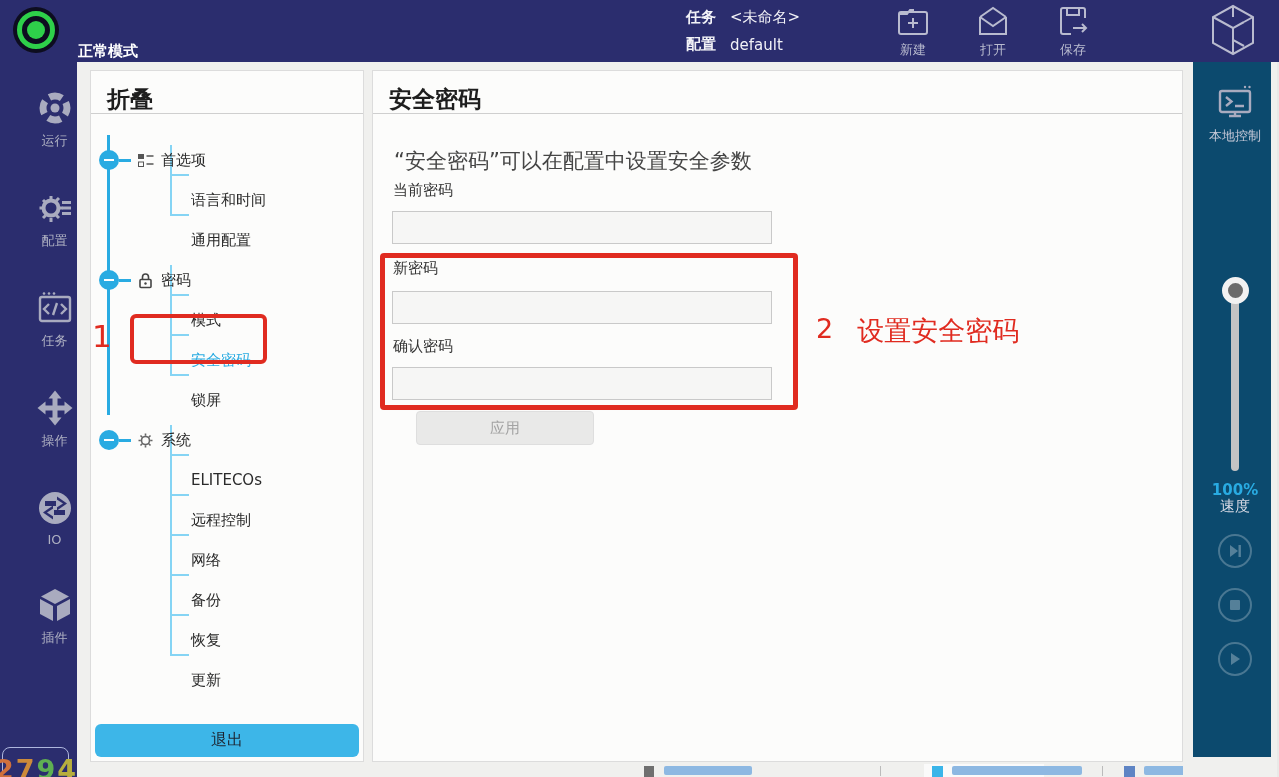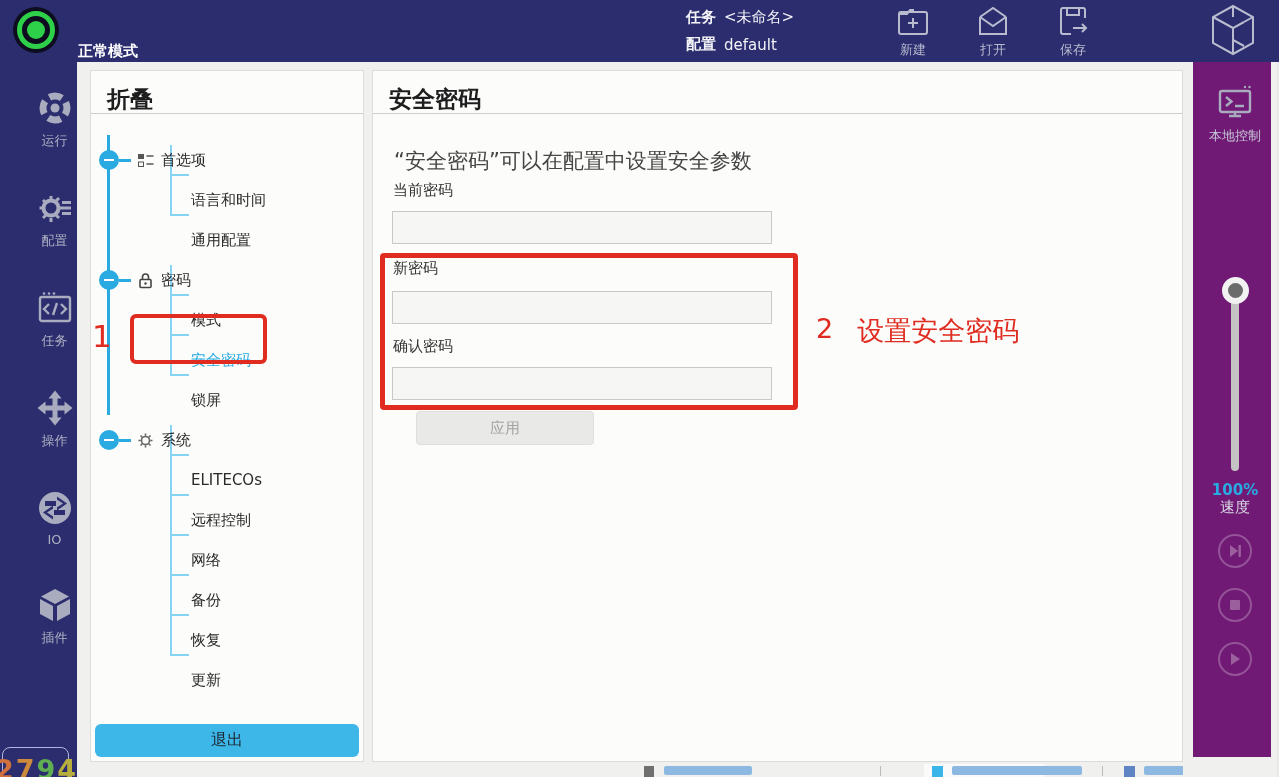--- a/index.html
+++ b/index.html
@@ -10,21 +10,21 @@
   .topbar { position:absolute; left:0; top:0; width:1279px; height:62px; background:#2b2d6e; }
   .logo { position:absolute; left:13px; top:7px; width:46px; height:46px; border-radius:50%;
           background:#0d0d1f; display:flex; align-items:center; justify-content:center; }
   .logo-ring { width:38px; height:38px; border:5px solid #2ed04a; border-radius:50%;
                display:flex; align-items:center; justify-content:center; }
   .logo-dot { width:18px; height:18px; border-radius:50%; background:#2ed04a; }
   .mode-text { position:absolute; left:78px; top:21px; color:#ffffff; font-size:15px; font-weight:bold;margin-top:21px; }
   .tc-block { position:absolute; left:686px; top:4px; color:#f2f2f7; font-size:15px; }
   .tc-row { display:flex; align-items:center; height:27px; }
   .tc-label { font-weight:bold; width:38px; }
-  .tc-value { }
+  .tc-value { margin-left:6px; }
   .tb-action { position:absolute; top:4px; width:62px; display:flex; flex-direction:column;
                align-items:center; cursor:pointer; }
   .tb-action svg { width:36px; height:36px; }
   .tb-action .tb-label { font-size:13px; color:#b9bbcf; margin-top:1px; }
   .cube-logo { position:absolute; left:1206px; top:3px; }
 
   
   .lsidebar { position:absolute; left:0; top:62px; width:77px; height:715px; background:#2b2d6e;
               display:flex; flex-direction:column; align-items:center; padding-top:28px;padding-left:32px; }
   .ls-item { display:flex; flex-direction:column; align-items:center; margin-bottom:40px; cursor:pointer; }
@@ -70,34 +70,34 @@
   
   .anno-box1 { position:absolute; left:130px; top:314px; width:137px; height:50px;
                border:4px solid #e02b20; border-radius:6px; z-index:20; pointer-events:none; }
   .anno-box2 { position:absolute; left:380px; top:253px; width:418px; height:157px;
                border:5px solid #e02b20; border-radius:4px; z-index:20; pointer-events:none; }
   .anno-num1 { position:absolute; left:92px; top:318px; font-size:31px; color:#e02b20; z-index:20; }
   .anno-step2 { position:absolute; left:816px; top:313px; display:flex; gap:24px; font-size:27px;
                 color:#e02b20; z-index:20; }
 
   
-  .rsidebar { position:absolute; left:1193px; top:62px; width:78px; height:695px; background:#701a75; }
+  .rsidebar { position:absolute; left:1193px; top:62px; width:78px; height:695px; background:#0c4a6e; }
   .right-edge { position:absolute; left:1277px; top:62px; width:2px; height:715px; background:#e9e9e7; }
   .rs-item { position:absolute; left:0; width:84px; display:flex; flex-direction:column;
              align-items:center; cursor:pointer; }
   .rs-item svg { width:38px; height:38px; }
   .rs-label { font-size:13px; color:#c7c9d8; margin-top:5px; white-space:nowrap; }
   .slider { position:absolute; left:0; top:215px; width:84px; display:flex; flex-direction:column;
             align-items:center; }
   .slider-knob { width:27px; height:27px; border-radius:50%; background:#6b6b6b;
                  border:6px solid #f2f2f2; z-index:2; cursor:pointer; }
   .slider-track { width:8px; height:172px; background:#c4c4c4; border-radius:4px; margin-top:-5px; }
   .speed-box { position:absolute; left:0; top:420px; width:84px; text-align:center; line-height:1.15; }
   .speed-value { color:#29abe2; font-size:15px; font-weight:bold; }
-  .speed-label { color:#d8d9e4; font-size:15px; }
+  .speed-label { color:#d8d9e4; font-size:15px;font-family:Liberation Mono, monospace; }
   .playback { position:absolute; left:0; top:472px; width:84px; display:flex; flex-direction:column;
               align-items:center; gap:20px; }
   .pb-btn { width:34px; height:34px; border-radius:50%; border:2px solid rgba(255,255,255,0.25);
             background:none; display:flex; align-items:center; justify-content:center; cursor:pointer; }
 
   
   .status-sliver { position:absolute; left:372px; top:764px; width:811px; height:13px; overflow:hidden; }
   .sv { position:absolute; top:2px; }
 </style>
 </head>

